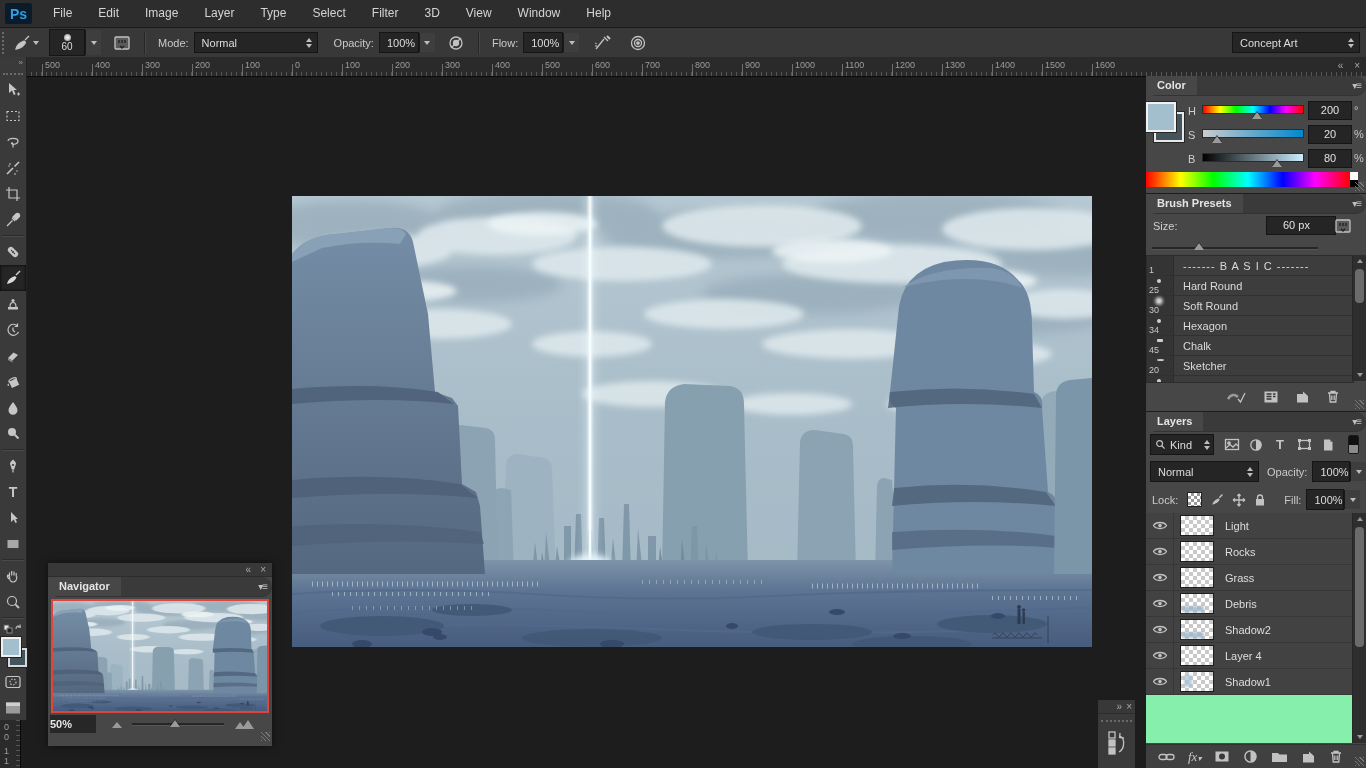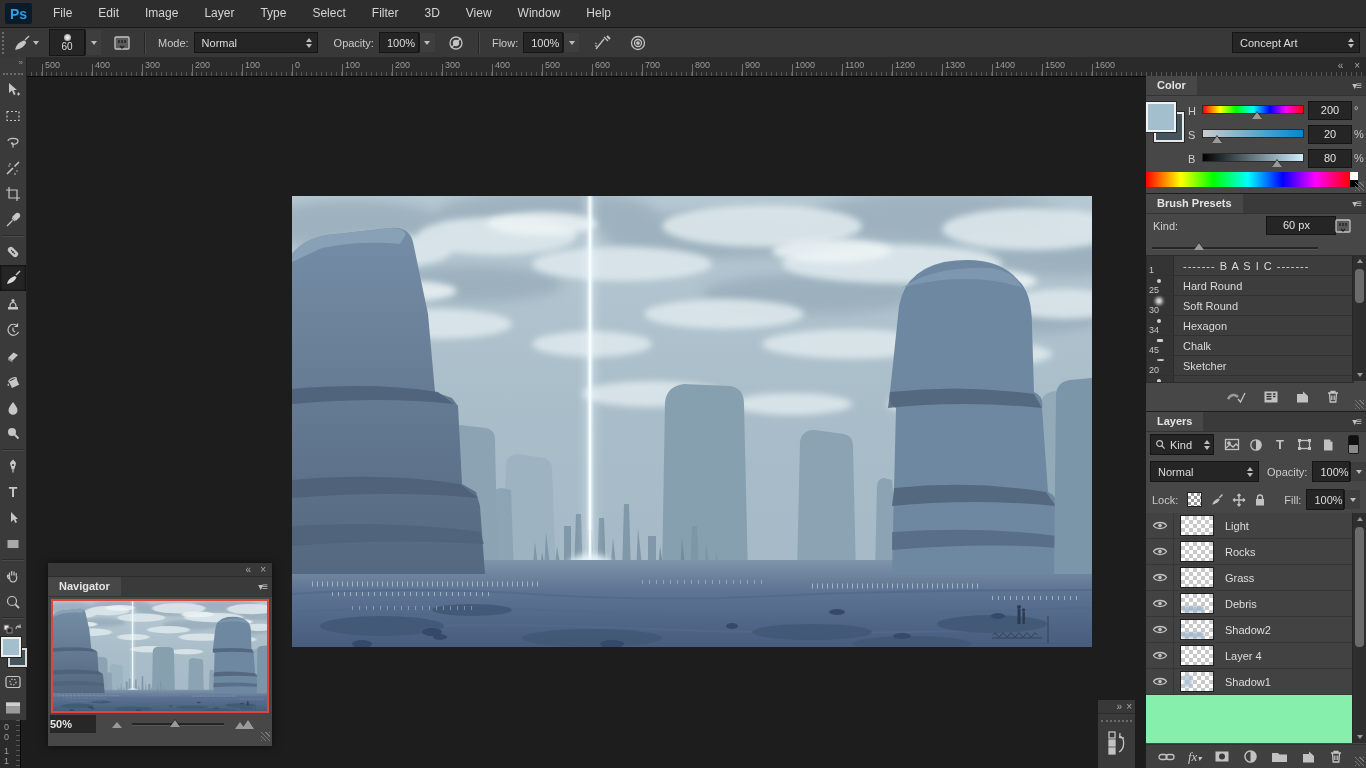--- a/index.html
+++ b/index.html
@@ -40,21 +40,21 @@
   .tool{width:26px;height:26px;display:flex;align-items:center;justify-content:center;}
   .tool.selected{background:#252525;box-shadow:inset 0 0 3px #000;}
   .tool svg{stroke:#c6c6c6;fill:none;stroke-width:1.2;}
   .tool-sep{height:1px;background:#2b2b2b;border-bottom:1px solid #4a4a4a;margin:2px 2px;}
   .swatches{position:relative;width:26px;height:34px;}
   .fgsw{position:absolute;left:1px;top:2px;width:16px;height:16px;border:2px solid #f0f0f0;outline:1px solid #222;}
   .bgsw{position:absolute;left:8px;top:13px;width:15px;height:15px;border:2px solid #d8d8d8;outline:1px solid #222;}
   .tglyph{font-size:14px;color:#c6c6c6;font-weight:bold;}
   
   .panel{position:absolute;background:#474747;}
-  .tabstrip{height:19px;background:#3a3a3a;display:flex;align-items:flex-start;position:relative;border-bottom:1px solid #333;}
+  .tabstrip{height:19px;background:#3a3a3a;display:flex;align-items:flex-start;position:relative;border-bottom:1px solid #333;border-radius:10px;}
   .tab{background:#474747;height:19px;line-height:19px;padding:0 11px;color:#e4e4e4;font-weight:bold;}
   .pmenu{position:absolute;right:5px;top:4px;color:#c0c0c0;font-size:10px;letter-spacing:-1px;}
   .collapse-ic{color:#a8a8a8;font-size:10px;margin-left:9px;}
   .gripdots{position:absolute;right:2px;bottom:2px;width:9px;height:9px;
      background:repeating-linear-gradient(45deg,#777 0 1px,transparent 1px 3px);}
   
   .slider-track{position:absolute;height:7px;border:1px solid #2b2b2b;}
   .thumb{position:absolute;width:0;height:0;border-left:5px solid transparent;border-right:5px solid transparent;border-bottom:7px solid #9a9a9a;filter:drop-shadow(0 -1px 0 #222);}
   .valwell{position:absolute;width:42px;height:17px;background:#252525;border:1px solid #151515;color:#e0e0e0;text-align:center;line-height:17px;}
   .unit{position:absolute;color:#c4c4c4;}
@@ -614,21 +614,21 @@
     <div class="abs" style="left:204px;top:96px;width:8px;height:8px;background:#fff"></div>
     <div class="abs" style="left:204px;top:104px;width:8px;height:7px;background:#000"></div>
     <div class="gripdots"></div>
   </div>
 
   <div class="panel" style="left:1146px;top:194px;width:220px;height:217px">
     <div class="tabstrip">
       <div class="tab">Brush Presets</div>
       <div class="pmenu">▾≡</div>
     </div>
-    <span class="abs" style="left:7px;top:26px;color:#cfcfcf">Kind:</span>
+    <span class="abs" style="left:7px;top:26px;color:#cfcfcf">Size:</span>
     <div class="valwell" style="left:120px;top:22px;width:52px;text-align:left;padding-left:16px">60 px</div>
     <div class="iconbtn abs" style="left:184px;top:20px;width:26px;height:24px">
       <svg class="ic" width="18" height="16" viewBox="0 0 18 16">
           <rect x="2" y="2" width="14" height="12" rx="1" fill="#5a5a5a"></rect>
           <path d="M6 5 v3 M9 5 v3 M12 5 v3 M7 11 l2 2 l2 -2" stroke="#1e1e1e"></path>
         </svg>
     </div>
     <div class="abs" style="left:6px;top:53px;width:166px;height:2px;background:#262626;border-bottom:1px solid #565656"></div>
     <div class="thumb" style="left:48px;top:49px"></div>
     <div class="blist" style="left:0;top:61px;width:206px;height:126px">

